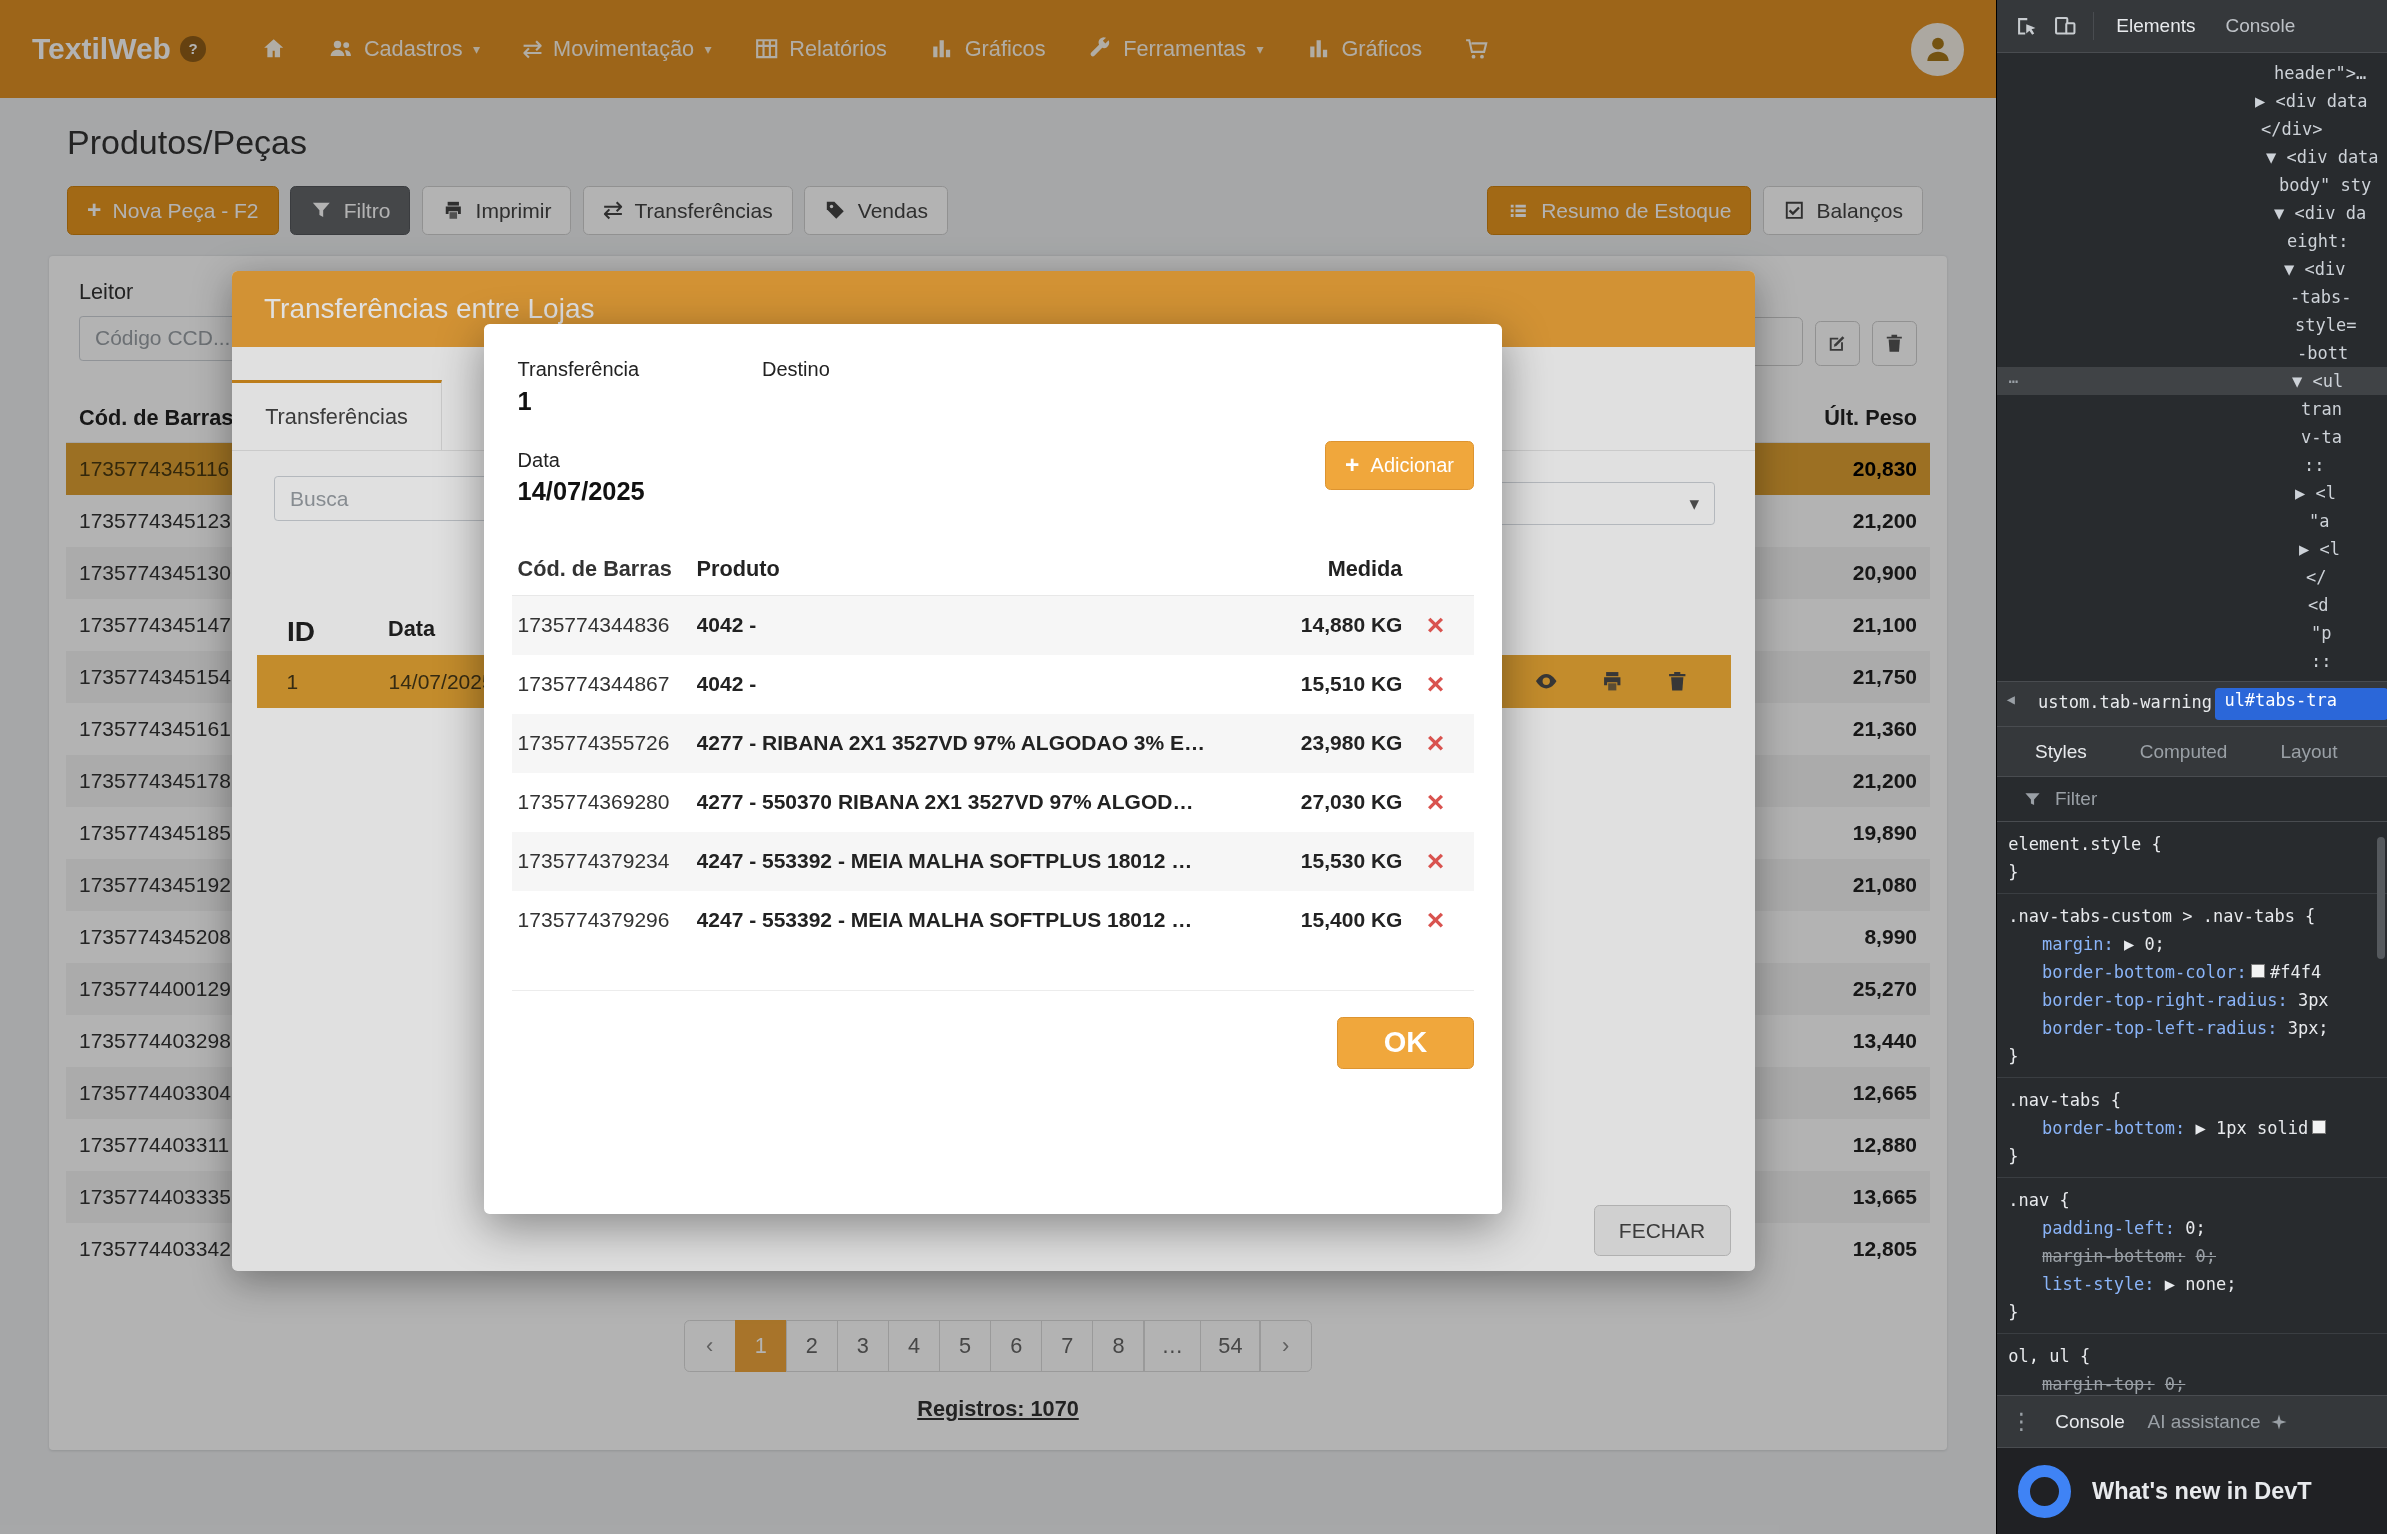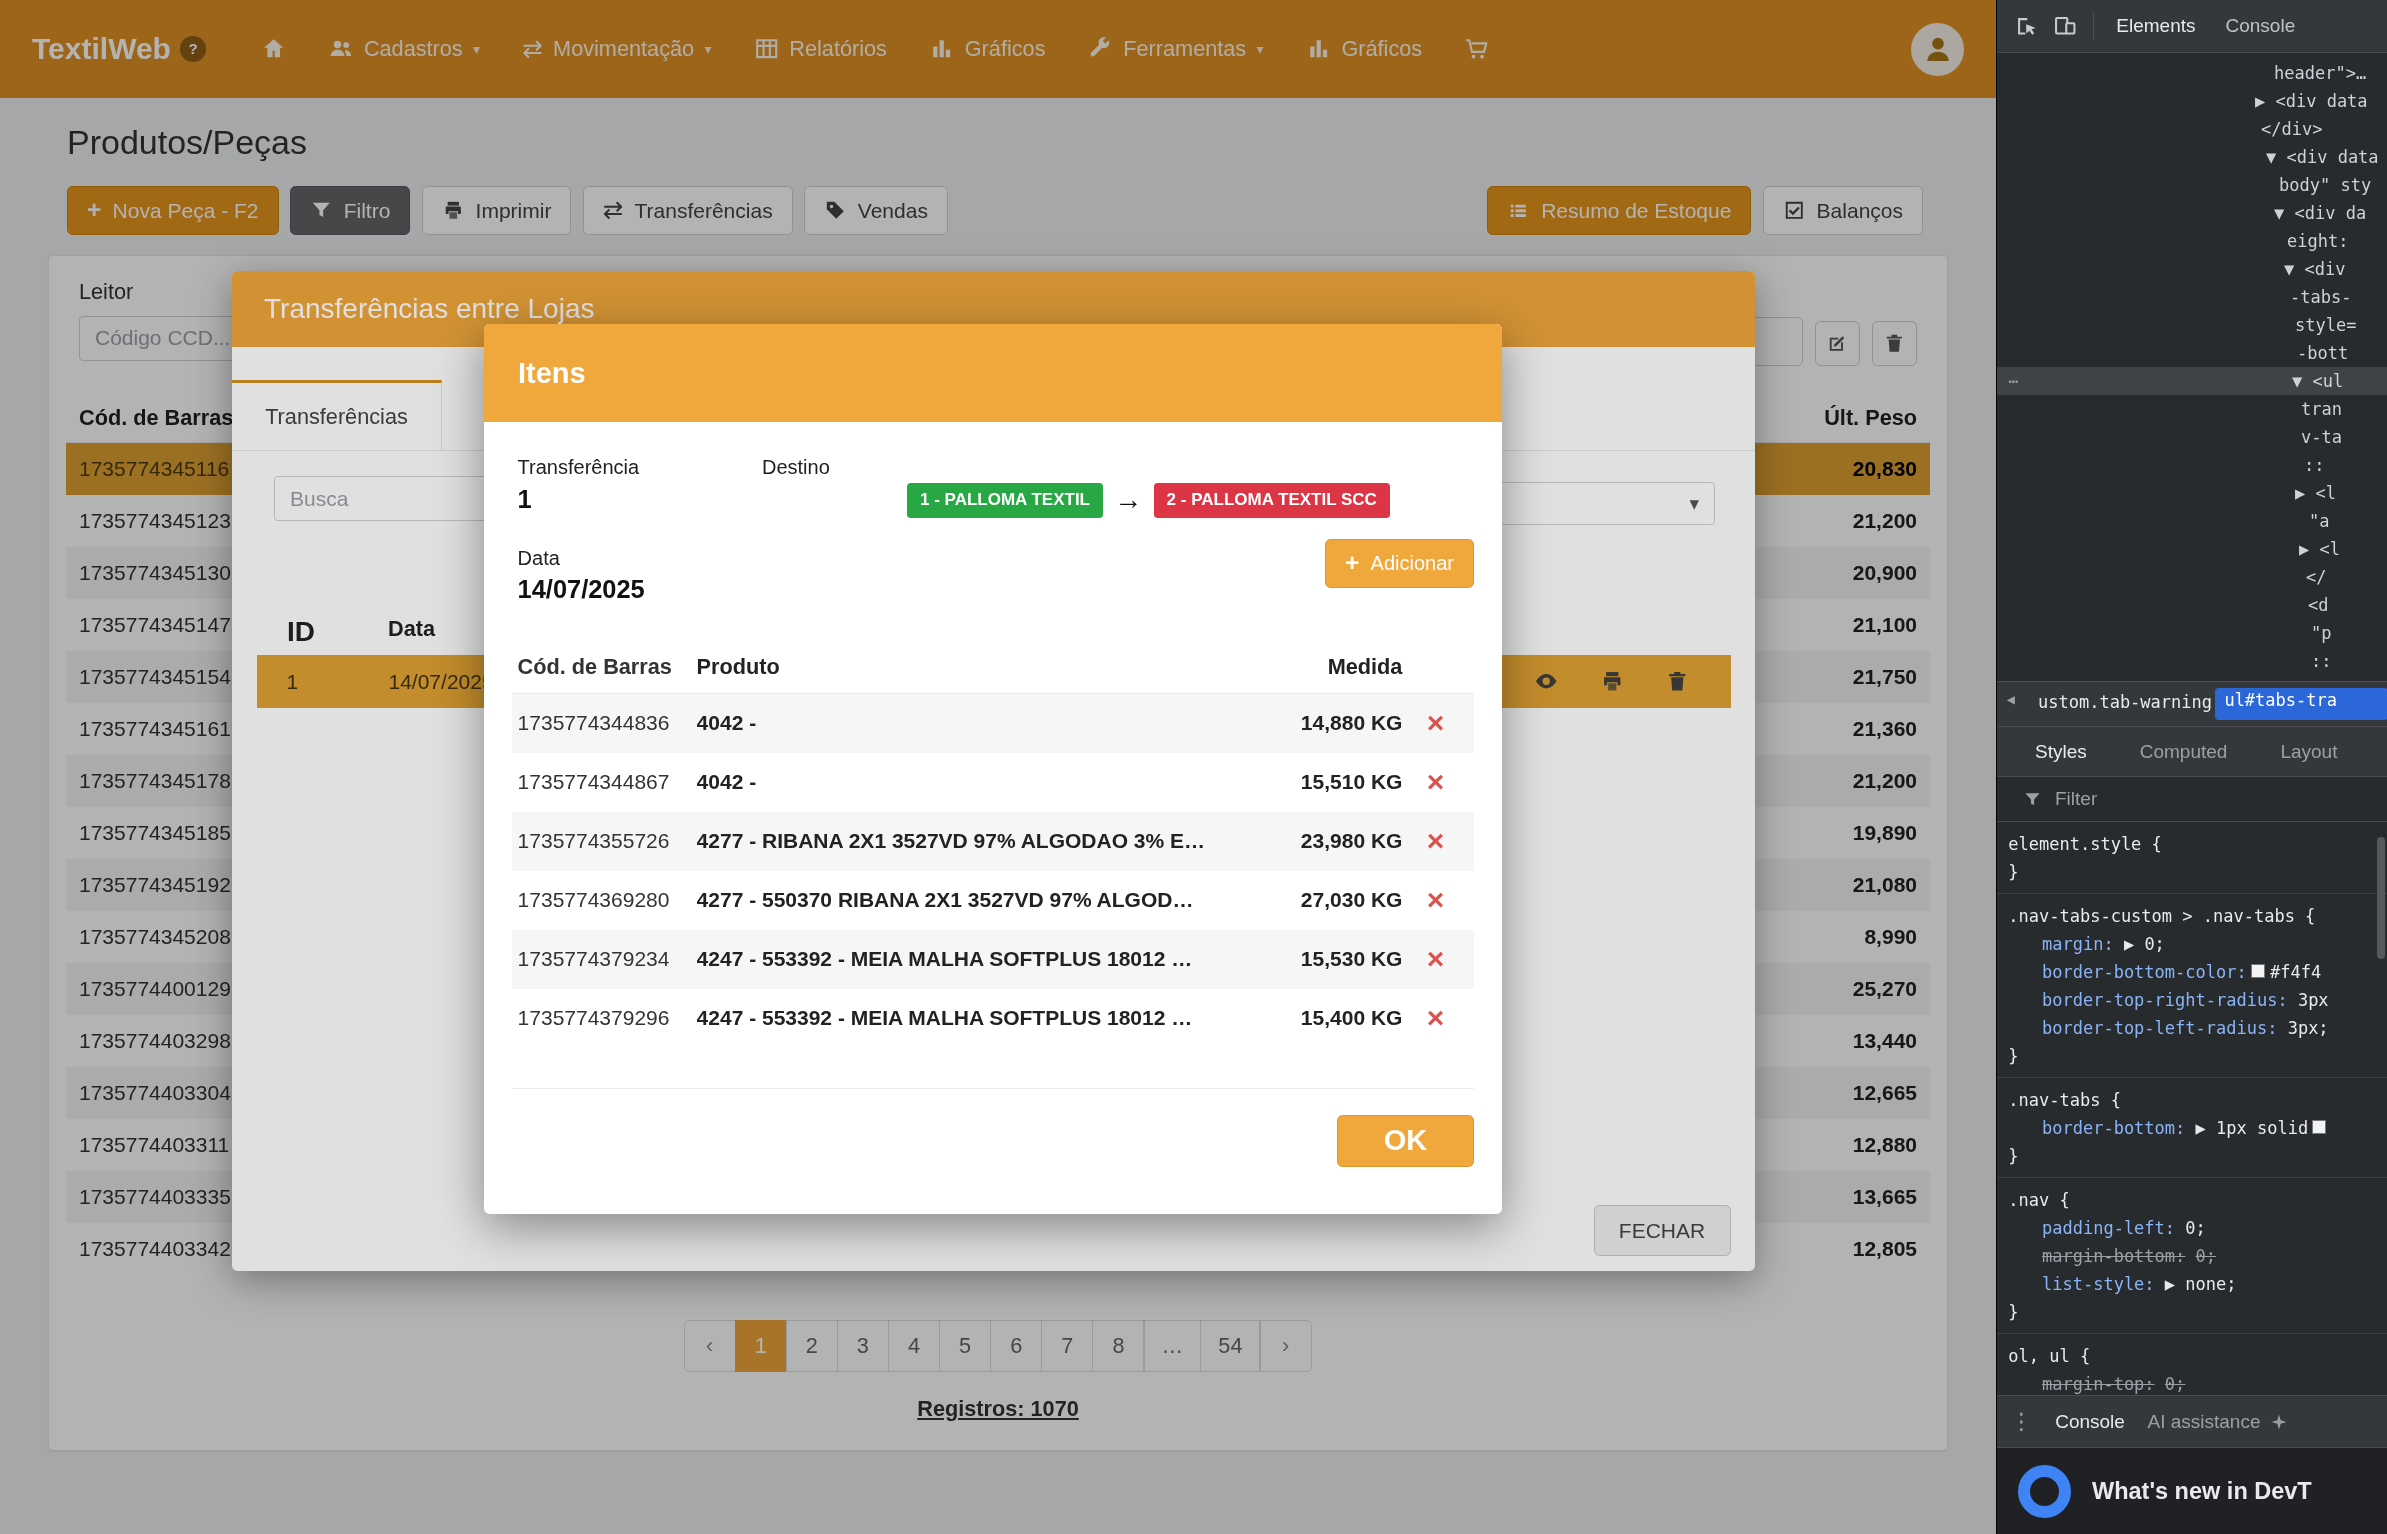--- a/index.html
+++ b/index.html
@@ -439,32 +439,24 @@
               <path d="M6 8h12l-1 13H7z" fill="currentColor"></path>
             </svg>
         </span>
       </div>
       <button class="btn m1-fechar">FECHAR</button>
     </div>
 
     <div class="overlay o2"></div>
 
     <div class="modal2">
-      <div class="m2-header">
-        <span class="m2-title">Itens</span>
-      </div>
       <div class="m2-info">
         <span class="m2-label lbl-transf">Transferência</span>
         <span class="m2-value val-transf">1</span>
         <span class="m2-label lbl-dest">Destino</span>
-        <span class="m2-badges">
-          <span class="badge badge-green">1 - PALLOMA TEXTIL</span>
-          <span class="badge-arrow">→</span>
-          <span class="badge badge-red">2 - PALLOMA TEXTIL SCC</span>
-        </span>
         <span class="m2-label lbl-data">Data</span>
         <span class="m2-value val-data">14/07/2025</span>
         <button class="btn m2-add">
           <span class="plus-ic">+</span>
           <span>Adicionar</span>
         </button>
       </div>
       <div class="m2-table">
         <div class="m2-thead">
           <span class="c1">Cód. de Barras</span>

